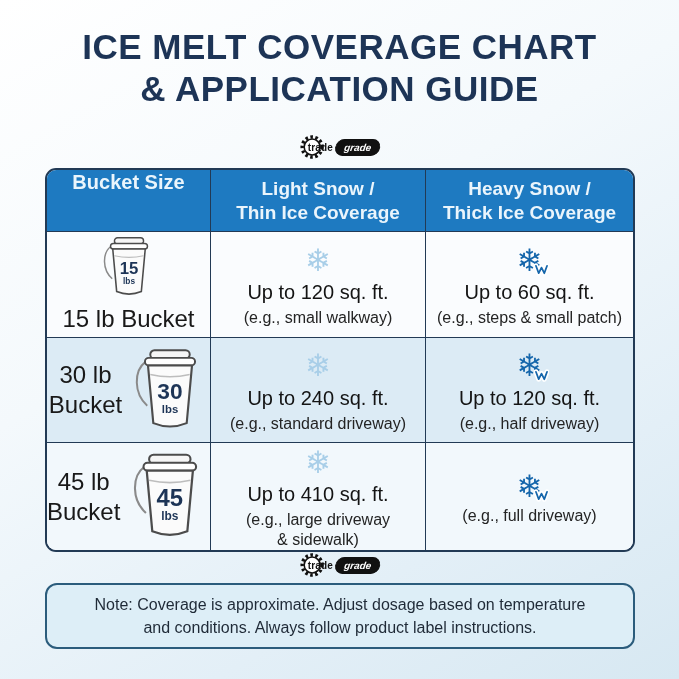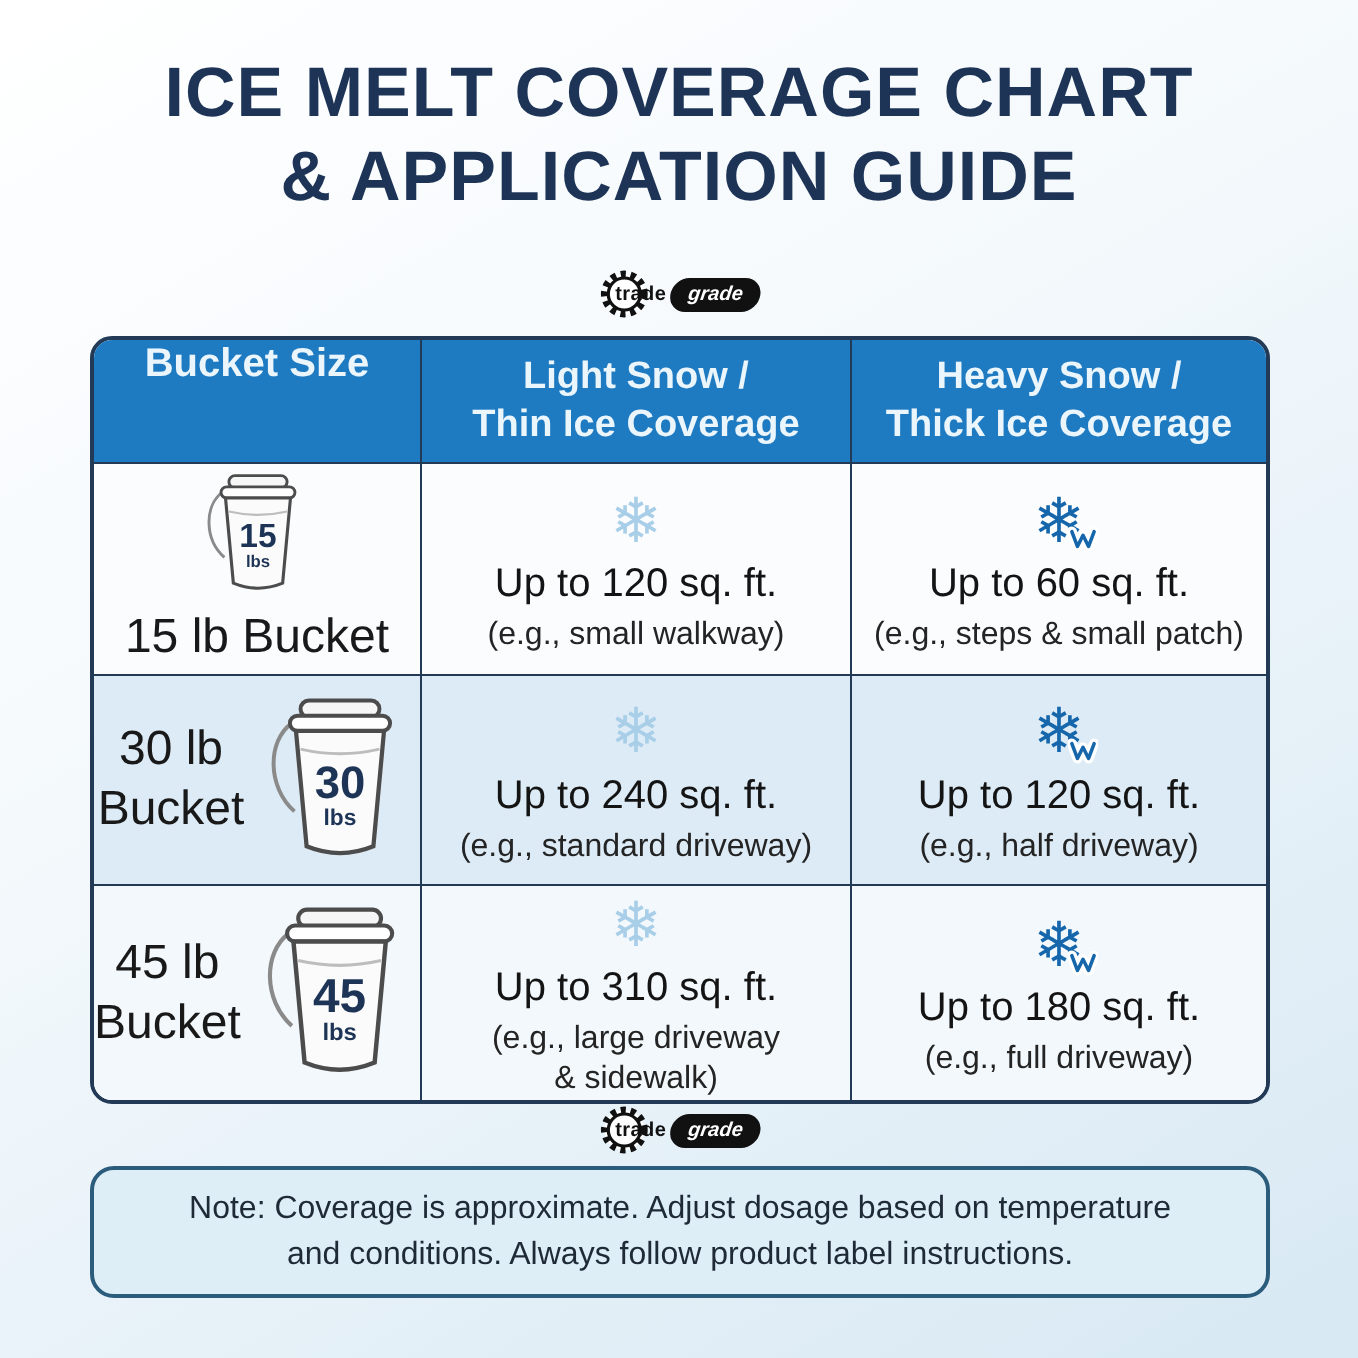--- a/index.html
+++ b/index.html
@@ -225,33 +225,32 @@
         <path class="body" d="M21,23 H79 L72,99 Q50,108 28,99 Z"></path>
         <path class="body-line" d="M24,35 Q50,41 76,35"></path>
         <text class="w" x="50" y="67">45</text>
         <text class="u" x="50" y="85">lbs</text>
       </svg>
     </div>
     <div class="cell row-bg-c coverage-cell last-row">
       <span class="flake flake-light">
         <span>❄</span>
       </span>
-      <div class="coverage-value">Up to 310 sq. ft.</div>
+      <div class="coverage-value">Up to 410 sq. ft.</div>
       <div class="coverage-example">(e.g., large driveway
 &amp; sidewalk)</div>
     </div>
     <div class="cell row-bg-c coverage-cell last-col last-row">
       <span class="flake flake-heavy">
         <span>❄</span>
         <svg class="wbadge" width="15" height="13" viewBox="0 0 16 14">
           <path d="M2,3 L5,11 L8,5 L11,11 L14,3" fill="none" stroke="#ffffff" stroke-width="5.5" stroke-linejoin="round" stroke-linecap="round"></path>
           <path d="M2,3 L5,11 L8,5 L11,11 L14,3" fill="none" stroke="#1566ab" stroke-width="1.9" stroke-linejoin="round" stroke-linecap="round"></path>
         </svg>
       </span>
-      <div class="coverage-value">Up to 180 sq. ft.</div>
       <div class="coverage-example">(e.g., full driveway)</div>
     </div>
 
   </div>
 
   <div class="logo logo-2">
     <svg class="gear" width="26" height="26" viewBox="0 0 26 26">
       <circle cx="13" cy="13" r="10" fill="#ffffff" stroke="#111111" stroke-width="3.4" stroke-dasharray="2.6 2.4"></circle>
       <circle cx="13" cy="13" r="8" fill="#ffffff" stroke="#111111" stroke-width="1.6"></circle>
     </svg>

